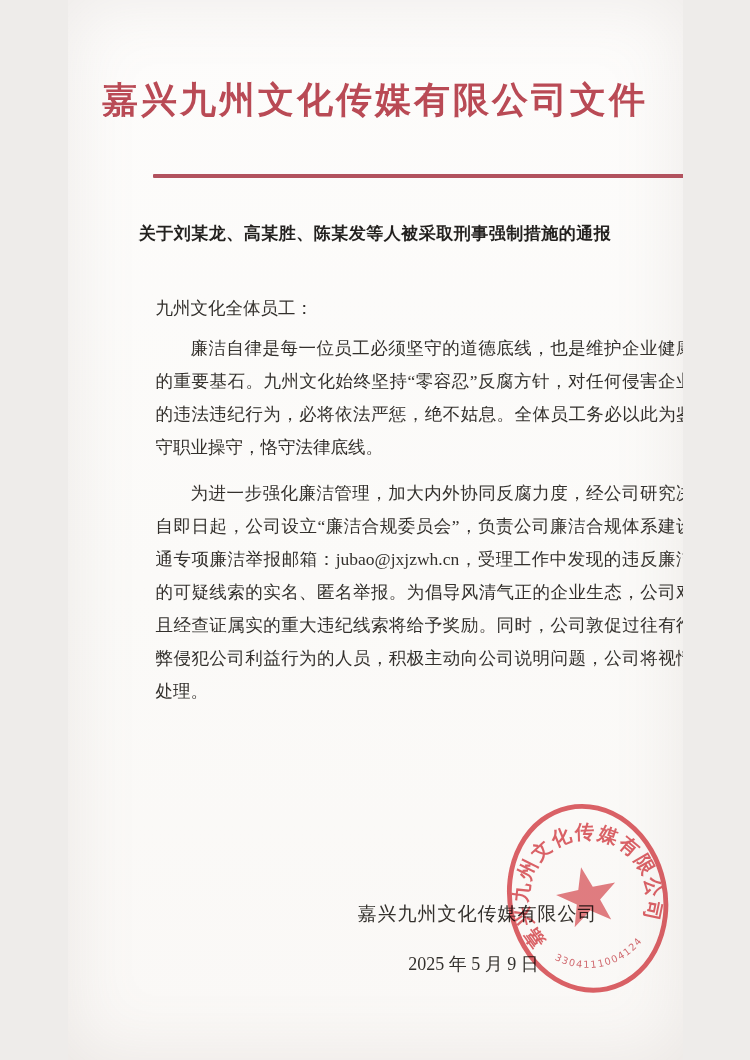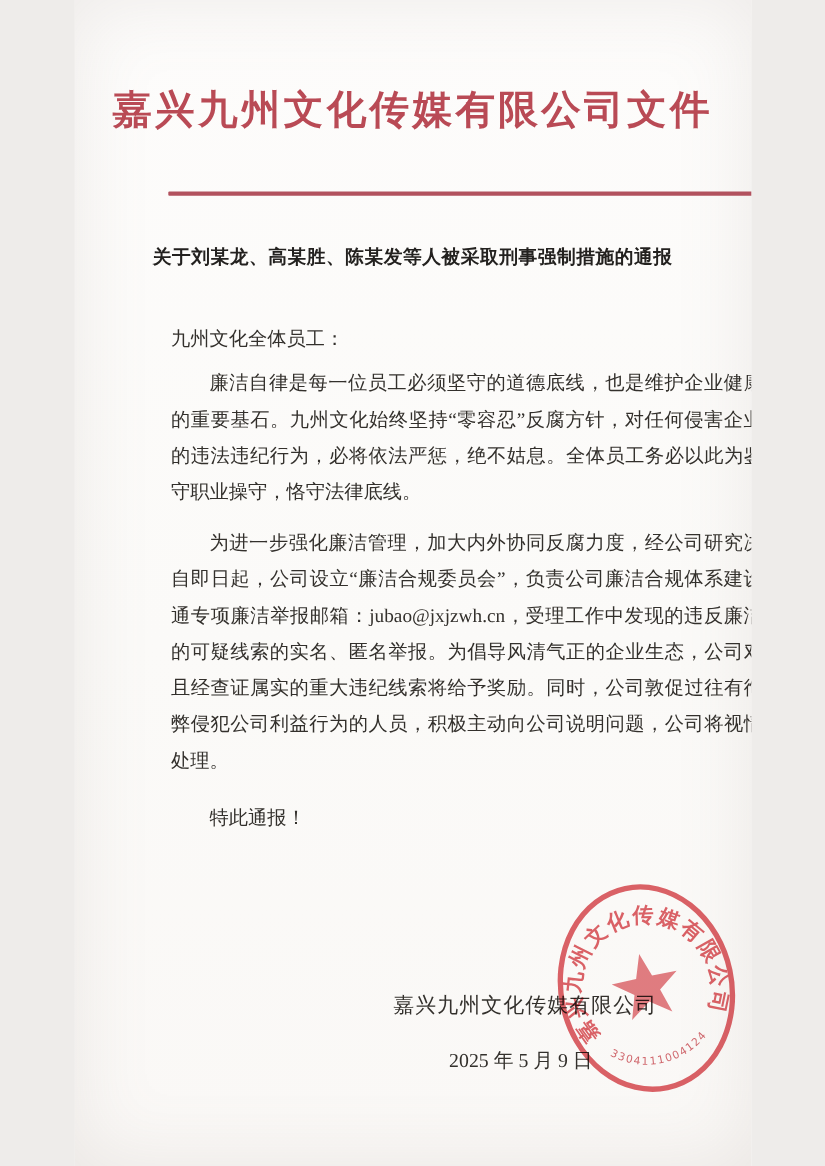--- a/index.html
+++ b/index.html
@@ -93,21 +93,20 @@
   <h1 class="letterhead">嘉兴九州文化传媒有限公司文件</h1>
 
   <div class="red-rule"></div>
 
   <h2 class="doc-title">关于刘某龙、高某胜、陈某发等人被采取刑事强制措施的通报</h2>
 
   <div class="body-block">
     <p class="salutation">九州文化全体员工：</p>
     <p class="para">廉洁自律是每一位员工必须坚守的道德底线，也是维护企业健康发展的重要基石。九州文化始终坚持“零容忍”反腐方针，对任何侵害企业利益的违法违纪行为，必将依法严惩，绝不姑息。全体员工务必以此为鉴，严守职业操守，恪守法律底线。</p>
     <p class="para">为进一步强化廉洁管理，加大内外协同反腐力度，经公司研究决定，自即日起，公司设立“廉洁合规委员会”，负责公司廉洁合规体系建设。开通专项廉洁举报邮箱：jubao@jxjzwh.cn，受理工作中发现的违反廉洁制度的可疑线索的实名、匿名举报。为倡导风清气正的企业生态，公司对举报且经查证属实的重大违纪线索将给予奖励。同时，公司敦促过往有徇私舞弊侵犯公司利益行为的人员，积极主动向公司说明问题，公司将视情从轻处理。</p>
-    <p class="closing">特此通报！</p>
   </div>
 
   <div class="sign-block">
     <div class="sign-company">嘉兴九州文化传媒有限公司</div>
     <div class="sign-date">2025 年 5 月 9 日</div>
   </div>
 
   <div class="stamp">
     <svg viewBox="0 0 200 236" xmlns="http://www.w3.org/2000/svg">
       <defs>

